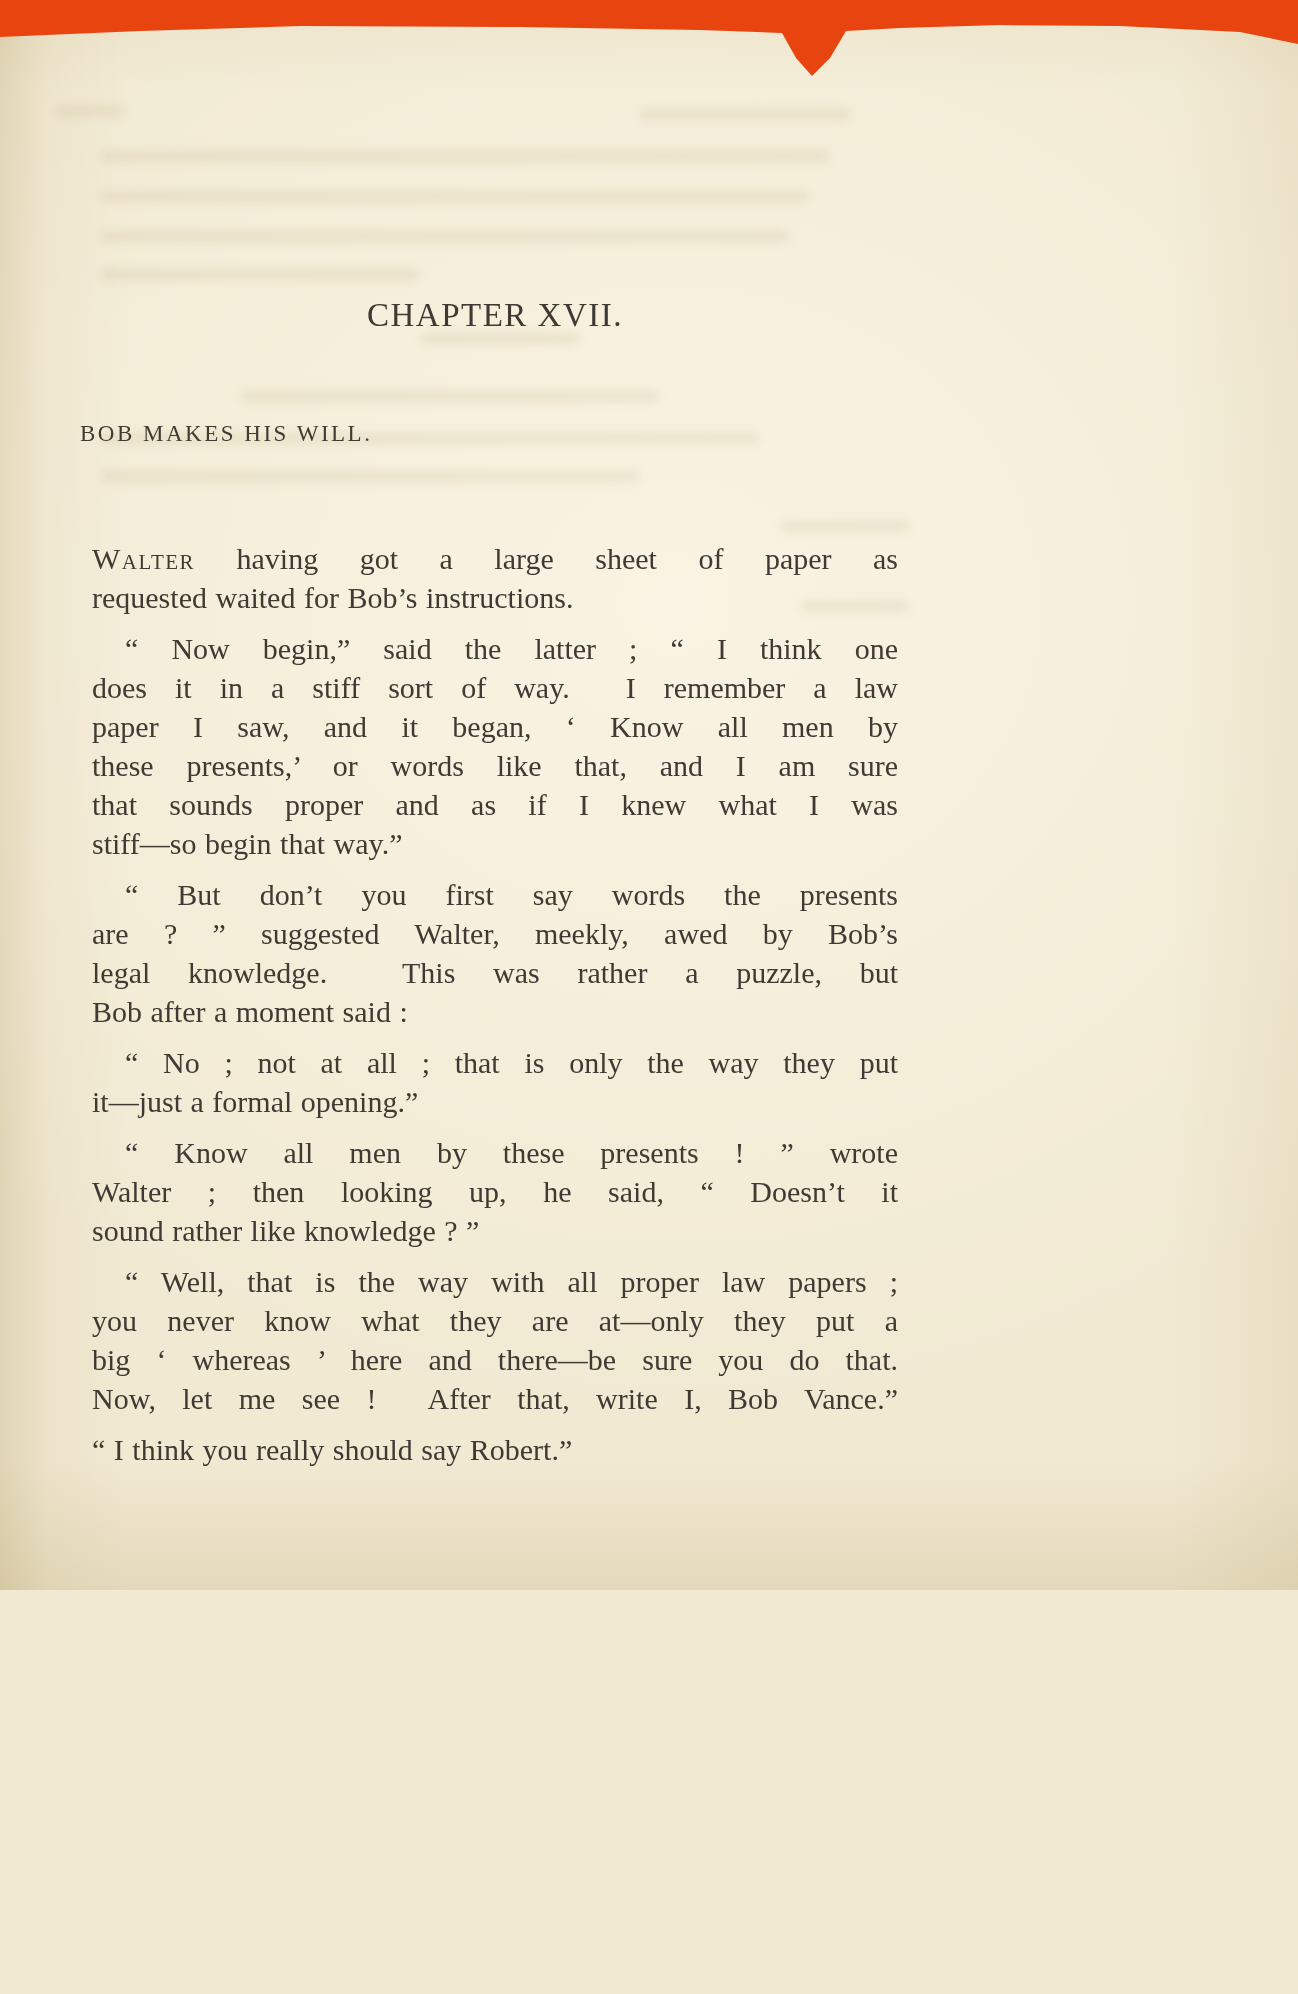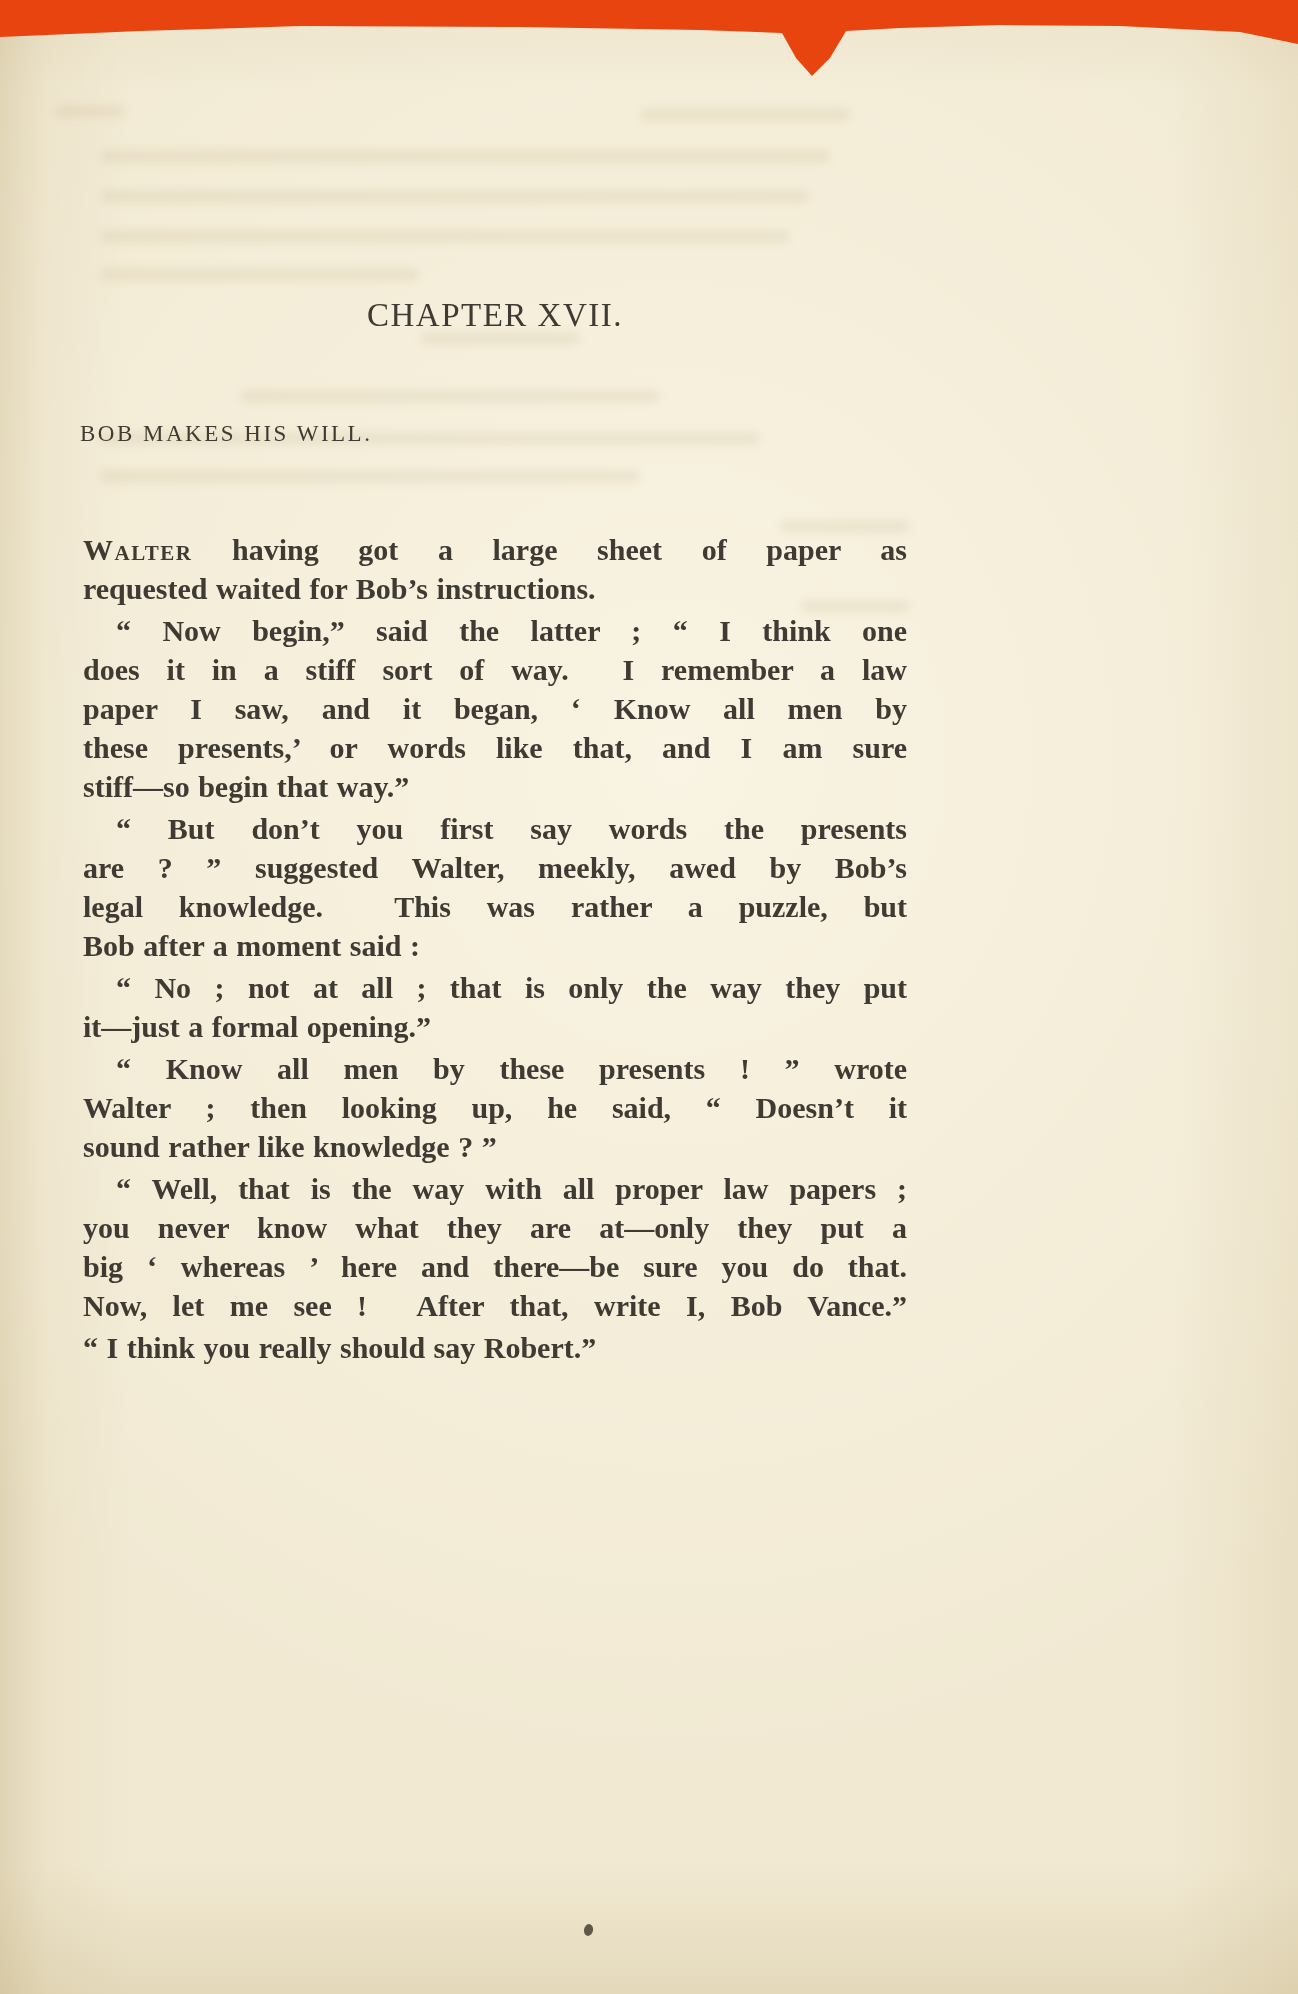--- a/index.html
+++ b/index.html
@@ -8,21 +8,21 @@
     --top-strip:#e8440f;
     --ghost:#a99465;
   }
   html,body{margin:0;padding:0;}
   body{
     width:1298px;height:1994px;
     font-family:"Liberation Serif","DejaVu Serif",serif;
     background:#f1e9d2;
   }
   .page{
-    position:relative;width:1298px;height:1994px;overflow:hidden;
+    position:relative;width:1298px;height:1590px;overflow:hidden;
     background:
       radial-gradient(120% 85% at 52% 38%, rgba(255,252,240,0.55), rgba(255,252,240,0) 62%),
       linear-gradient(90deg, rgba(176,152,96,0.26) 0px, rgba(176,152,96,0.08) 46px, rgba(176,152,96,0) 130px, rgba(176,152,96,0) 1170px, rgba(176,152,96,0.13) 1298px),
       linear-gradient(0deg, rgba(176,152,96,0.20) 0px, rgba(176,152,96,0) 130px),
       linear-gradient(180deg, rgba(176,152,96,0.10) 0px, rgba(176,152,96,0) 90px),
       var(--paper);
   }
   .top-strip{
     position:absolute;top:0;left:0;width:1298px;height:80px;
     background:var(--top-strip);
@@ -41,21 +41,21 @@
   }
   .subtitle{
     position:absolute;top:421px;left:80px;width:830px;
     font-size:23px;letter-spacing:2.5px;text-align:left;
     color:var(--ink);
   }
   .body-text{
     position:absolute;top:527px;left:80px;width:830px;
     font-size:30px;line-height:39px;color:var(--ink);
   }
-  .para{margin:3px;font-weight:bold;}
+  .para{margin:12px;}
   .line{text-align:justify;text-align-last:justify;word-spacing:1px;}
   .line.last{text-align-last:left;}
   .line.indent{text-indent:33px;}
   .sc{font-variant:small-caps;letter-spacing:1.5px;}
   .speck{
     position:absolute;left:584px;top:1924px;width:9px;height:12px;
     background:#473f33;border-radius:50%;opacity:0.85;transform:rotate(12deg);
   }
 </style>
 </head>
@@ -87,20 +87,21 @@
   <div class="body-text">
       <div class="para">
         <div class="line"><span class="sc">Walter</span> having got a large sheet of paper as</div>
         <div class="line last">requested waited for Bob’s instructions.</div>
       </div>
       <div class="para">
         <div class="line indent">“ Now begin,” said the latter ; “ I think one</div>
         <div class="line">does it in a stiff sort of way.&nbsp; I remember a law</div>
         <div class="line">paper I saw, and it began, ‘ Know all men by</div>
         <div class="line">these presents,’ or words like that, and I am sure</div>
+        <div class="line">that sounds proper and as if I knew what I was</div>
         <div class="line last">stiff—so begin that way.”</div>
       </div>
       <div class="para">
         <div class="line indent">“ But don’t you first say words the presents</div>
         <div class="line">are ? ” suggested Walter, meekly, awed by Bob’s</div>
         <div class="line">legal knowledge.&nbsp; This was rather a puzzle, but</div>
         <div class="line last">Bob after a moment said :</div>
       </div>
       <div class="para">
         <div class="line indent">“ No ; not at all ; that is only the way they put</div>

